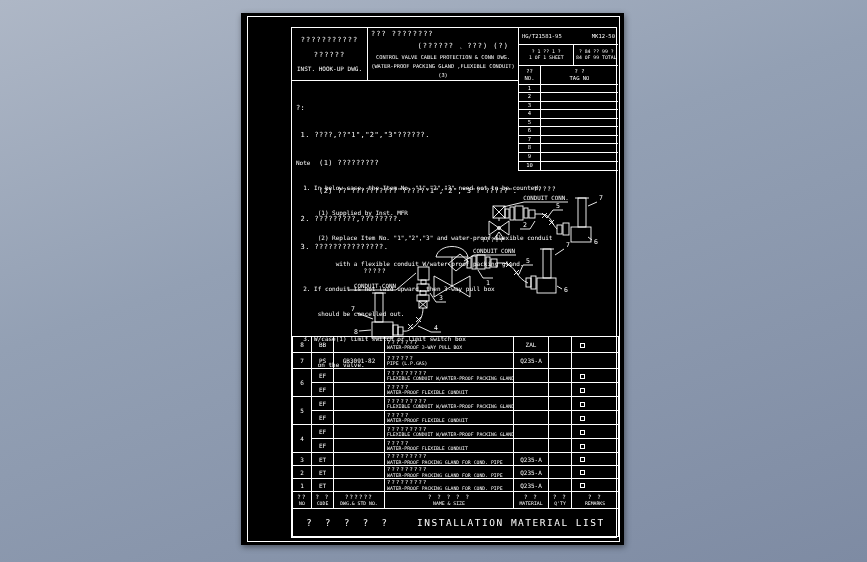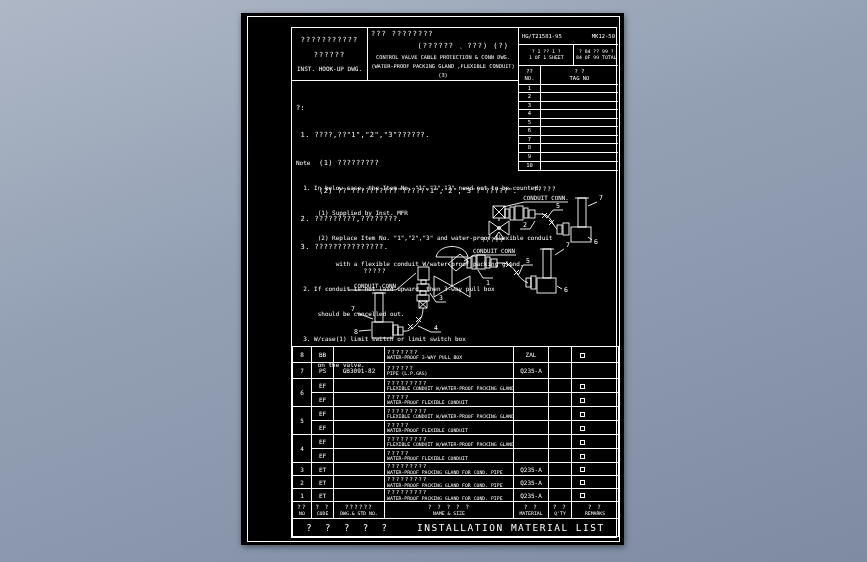--- a/index.html
+++ b/index.html
@@ -51,21 +51,21 @@
   .mat .nm{padding-left:2px}
   .mat .nm .cn{font-size:5.5px;letter-spacing:1.2px;line-height:6.5px}
   .mat .nm .en{font-size:4.8px;line-height:5.5px}
   .h16 td{height:16px}
   .h14 td{height:14px}
   .h13 td{height:13px}
   .hdr td{height:17px;text-align:center}
   .hdr .cn{font-size:5.8px;letter-spacing:1.2px;line-height:7px}
   .hdr .en{font-size:4.8px;line-height:5.5px}
   .chk{display:inline-block;width:5px;height:5px;border:1px solid #fff;margin-left:7px;vertical-align:middle}
-  .ftr td{height:18px;text-align:center}
+  .ftr td{height:28px;text-align:center}
   .ftr .cn{font-size:9px;letter-spacing:4px;margin-right:26px}
   .ftr .en{font-size:9.5px;letter-spacing:1.5px}
 </style>
 </head>
 <body>
 
 <div class="canvas">
   <div class="oframe"></div>
   <div class="inner">
 

